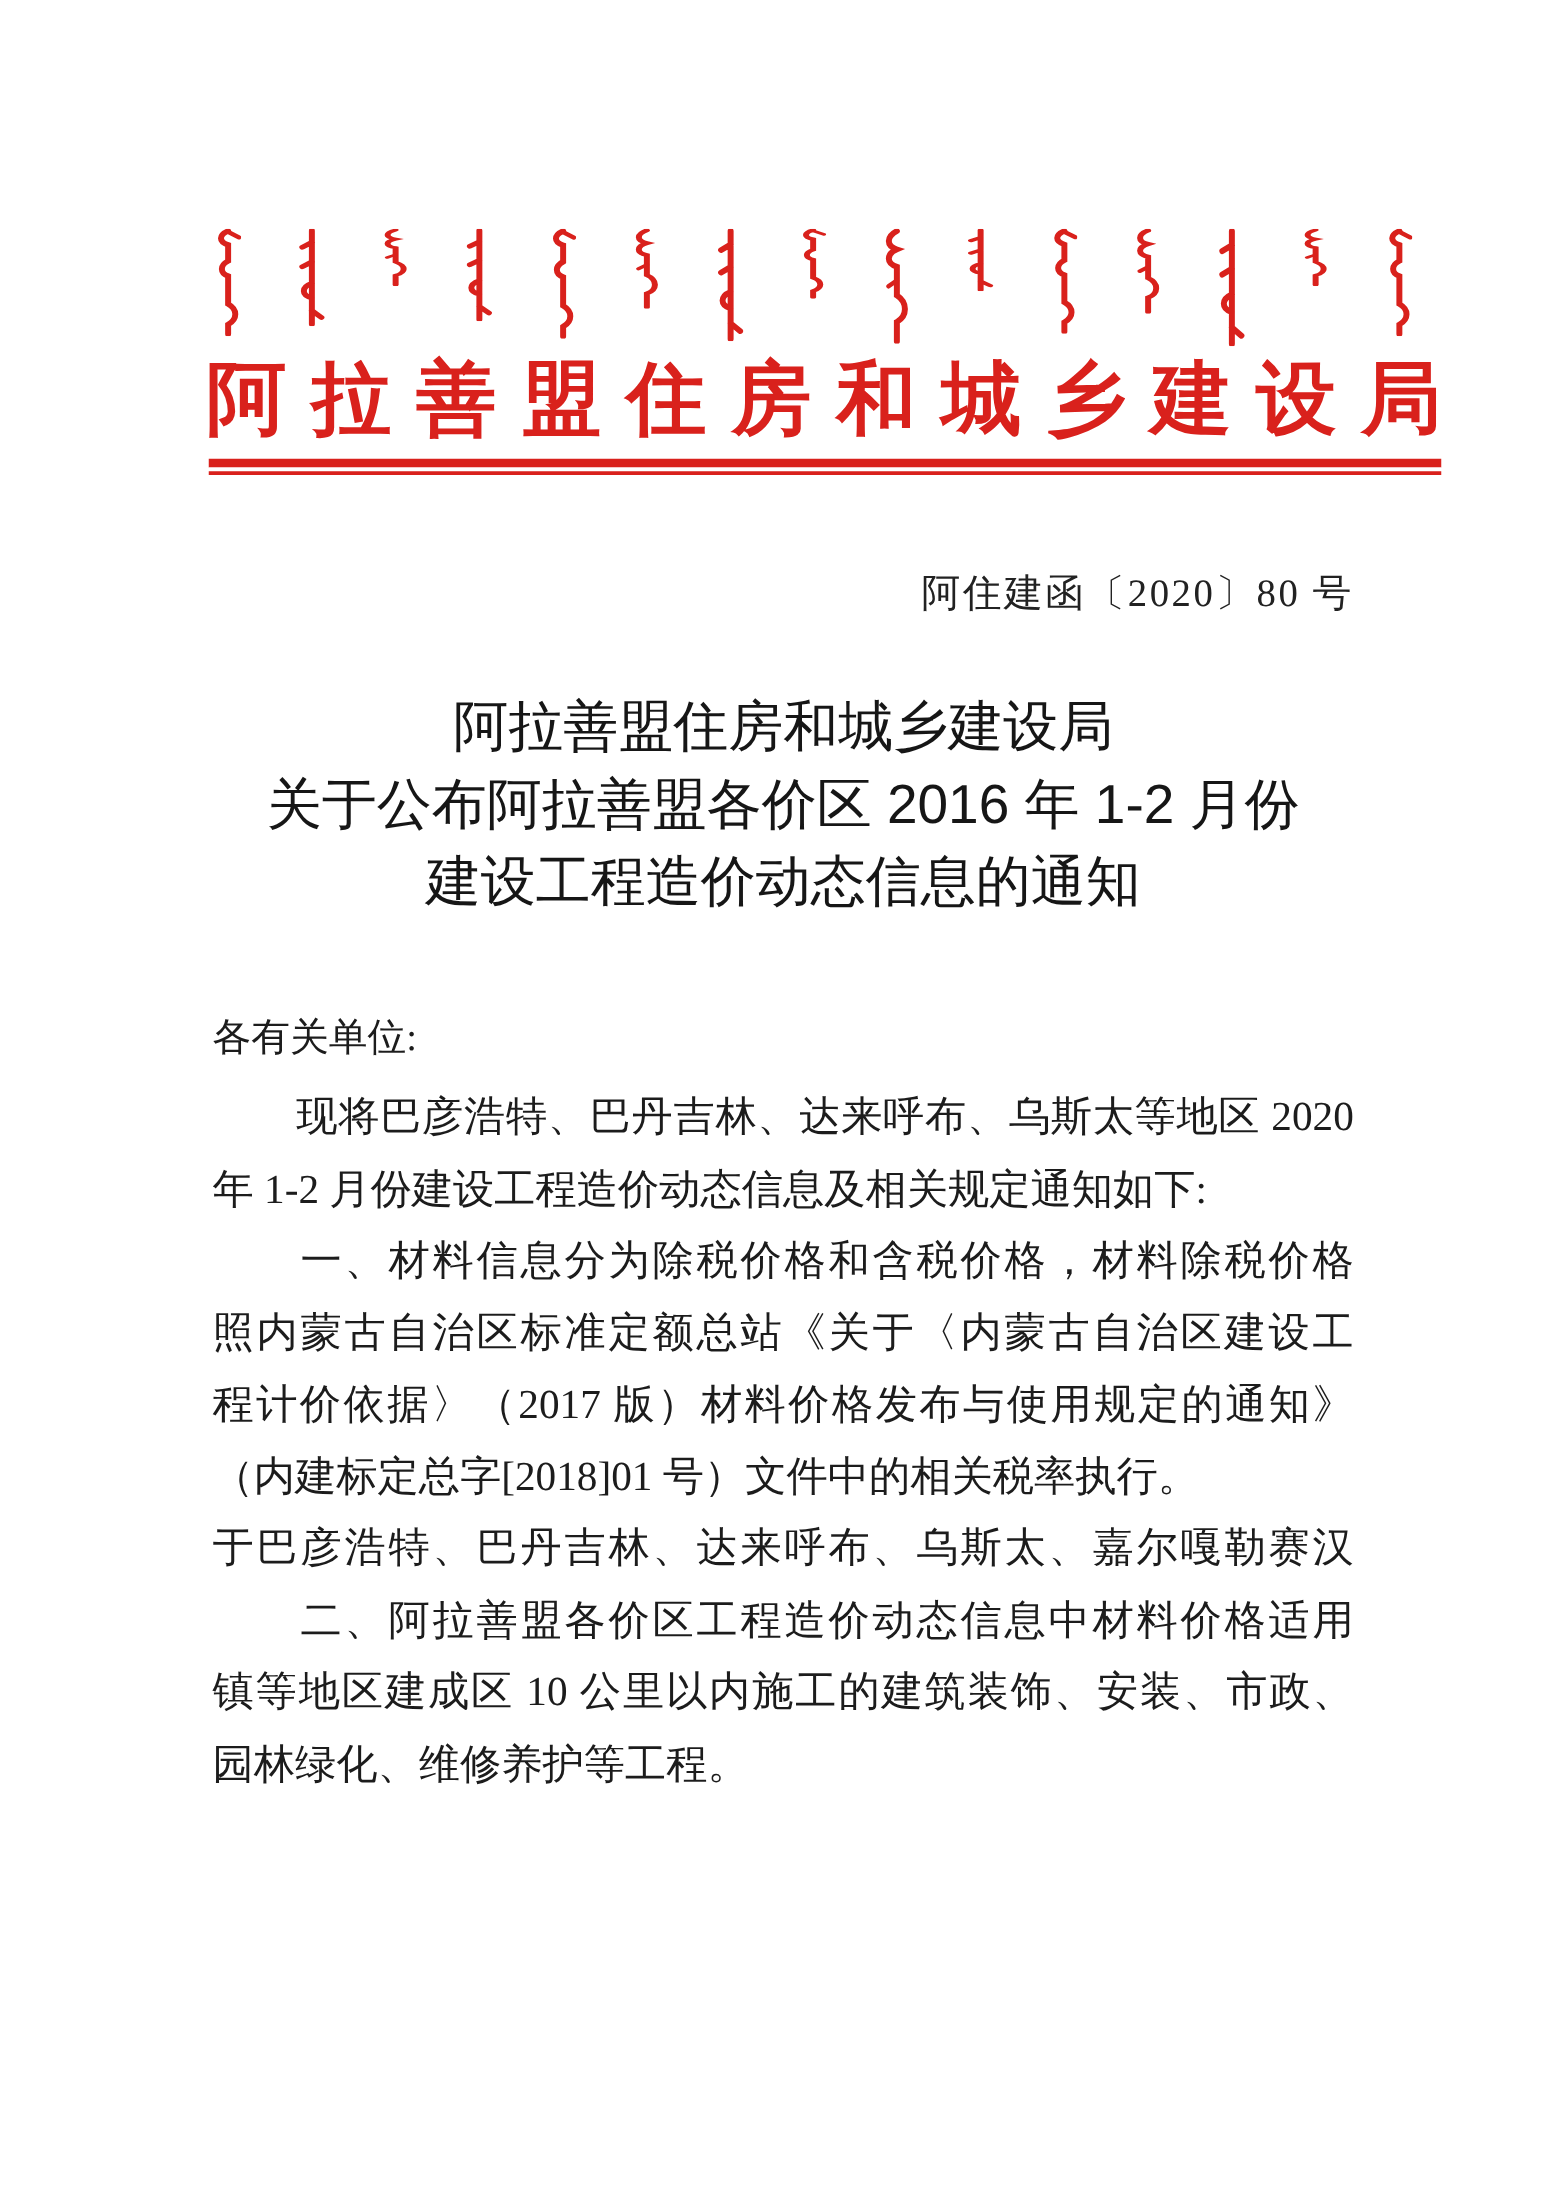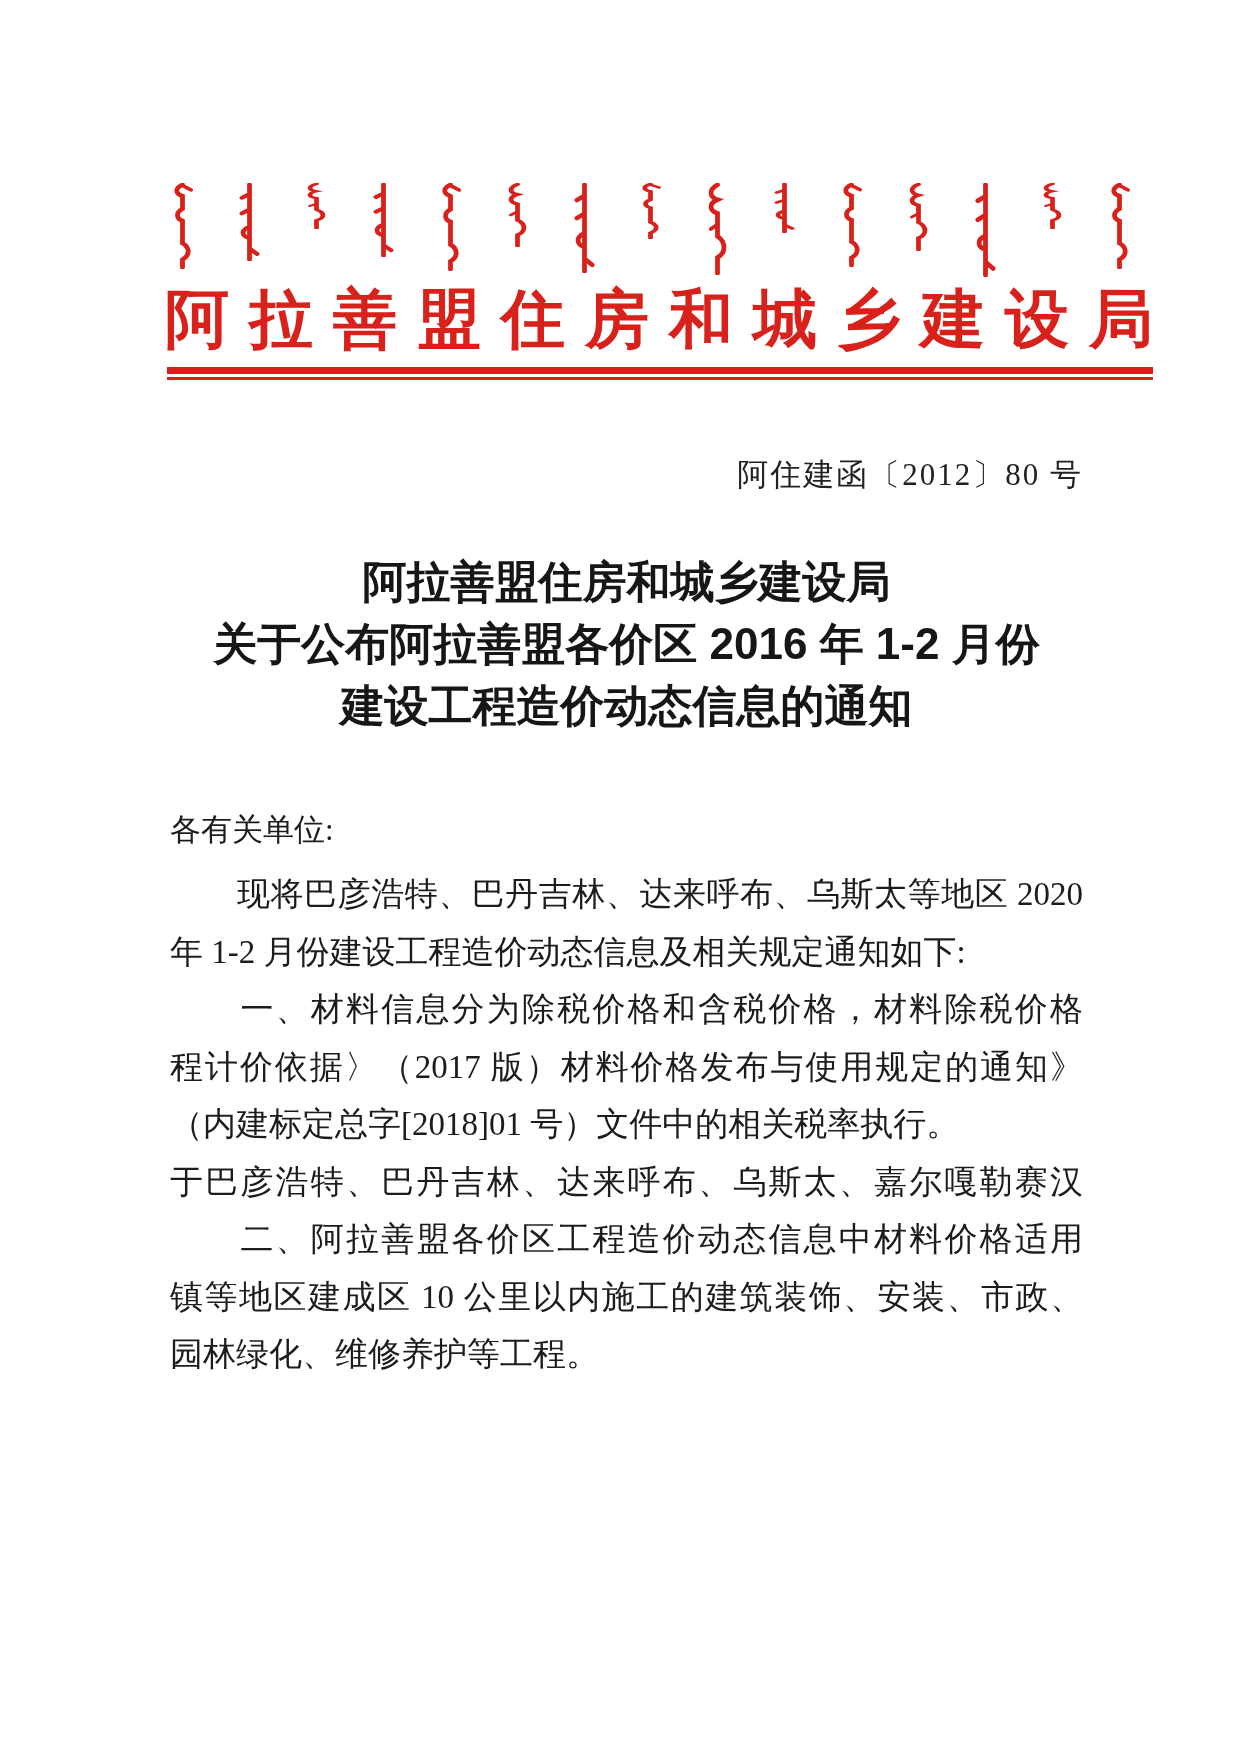--- a/index.html
+++ b/index.html
@@ -65,21 +65,21 @@
   }
 
   
   .title-block {
     position: absolute;
     left: 170px;
     top: 551px;
     width: 913px;
     text-align: center;
     font-family: "Liberation Sans", "DejaVu Sans", sans-serif;
-    font-weight: bold;
+    font-weight: normal;
     font-size: 44px;
     line-height: 62px;
     color: #161616;
   }
 
   
   .salutation {
     position: absolute;
     left: 170px;
     top: 808px;
@@ -185,35 +185,36 @@
       <span>设</span>
       <span>局</span>
     </div>
 
   <div class="red-rule">
     <div class="thick"></div>
     <div class="gap"></div>
     <div class="thin"></div>
   </div>
 
-  <div class="doc-number">阿住建函〔2012〕80 号</div>
+  <div class="doc-number">阿住建函〔2020〕80 号</div>
 
   <div class="title-block">
     <div>阿拉善盟住房和城乡建设局</div>
     <div>关于公布阿拉善盟各价区 2016 年 1-2 月份</div>
     <div>建设工程造价动态信息的通知</div>
   </div>
 
   <div class="salutation">各有关单位:</div>
 
   <div class="body-lines">
 
   <div class="body-line">　　现将巴彦浩特、巴丹吉林、达来呼布、乌斯太等地区 2020</div>
       <div class="body-line no-justify">年 1-2 月份建设工程造价动态信息及相关规定通知如下:</div>
       <div class="body-line">　　一、材料信息分为除税价格和含税价格，材料除税价格</div>
+      <div class="body-line">照内蒙古自治区标准定额总站《关于〈内蒙古自治区建设工</div>
       <div class="body-line">程计价依据〉（2017 版）材料价格发布与使用规定的通知》</div>
       <div class="body-line no-justify">（内建标定总字[2018]01 号）文件中的相关税率执行。</div>
       <div class="body-line">于巴彦浩特、巴丹吉林、达来呼布、乌斯太、嘉尔嘎勒赛汉</div>
       <div class="body-line">　　二、阿拉善盟各价区工程造价动态信息中材料价格适用</div>
       <div class="body-line">镇等地区建成区 10 公里以内施工的建筑装饰、安装、市政、</div>
       <div class="body-line no-justify">园林绿化、维修养护等工程。</div>
     </div>
 
 </div>
 

